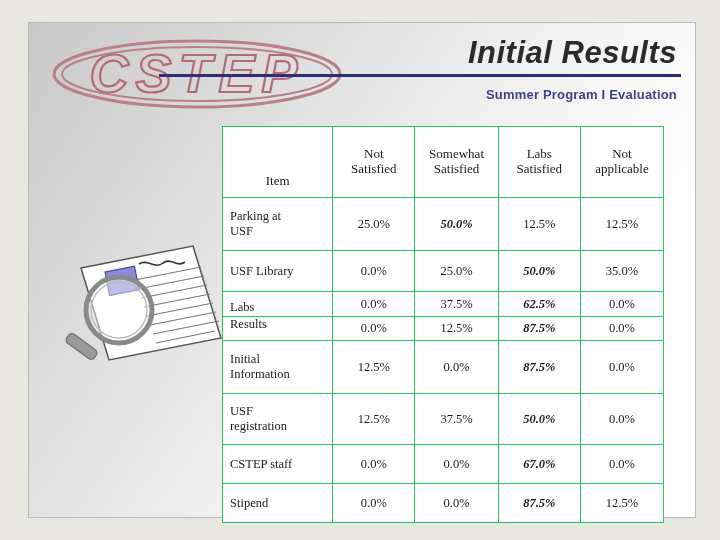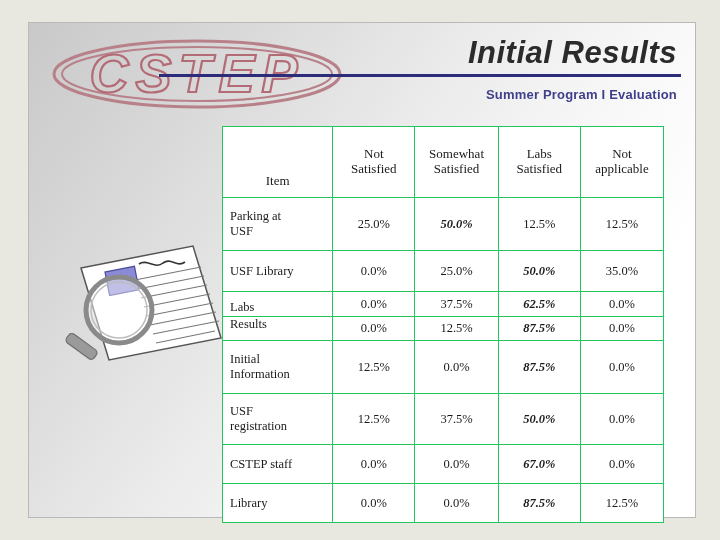--- a/index.html
+++ b/index.html
@@ -266,21 +266,21 @@
 
         <tr class="r-staff">
           <td class="label">CSTEP staff</td>
           <td class="val">0.0%</td>
           <td class="val">0.0%</td>
           <td class="val bold">67.0%</td>
           <td class="val">0.0%</td>
         </tr>
 
         <tr class="r-stipend">
-          <td class="label">Library</td>
+          <td class="label">Stipend</td>
           <td class="val">0.0%</td>
           <td class="val">0.0%</td>
           <td class="val bold">87.5%</td>
           <td class="val">12.5%</td>
         </tr>
 
       </tbody>
     </table>
   </div>
 

